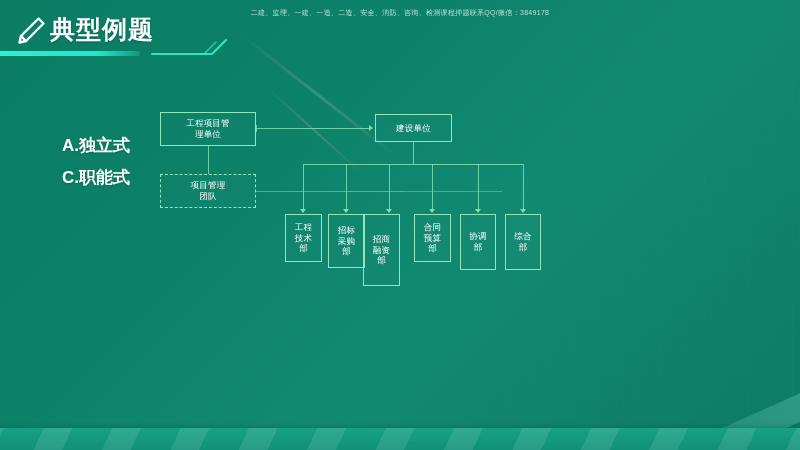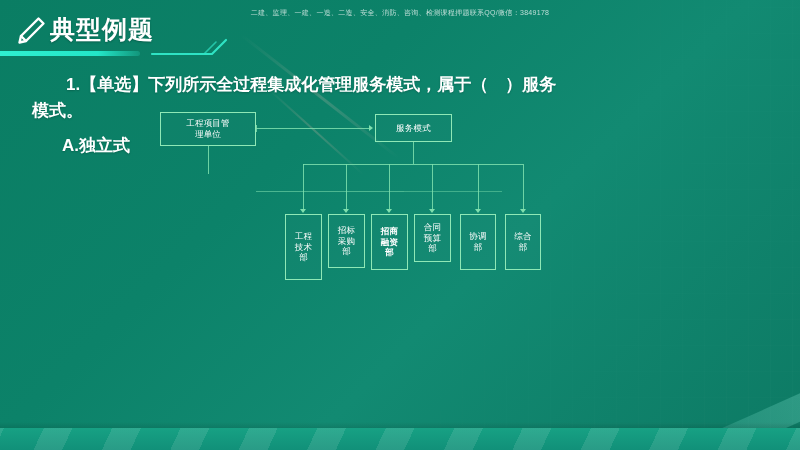--- a/index.html
+++ b/index.html
@@ -186,43 +186,46 @@
     <div class="header-underline"></div>
     <svg class="header-chev" viewBox="0 0 80 18">
       <path d="M2 16 L62 16 L76 2" fill="none" stroke="#2fe3c4" stroke-width="2.2" stroke-linecap="round"></path>
       <path d="M34 16 L54 16 L66 4" fill="none" stroke="#2fe3c4" stroke-width="1.6" stroke-linecap="round" opacity=".7"></path>
     </svg>
   </div>
 
   <div class="promo-top">二建、监理、一建、一造、二造、安全、消防、咨询、检测课程押题联系QQ/微信：3849178</div>
   <div class="promo-bottom">名师面授精华、内部内训、考点串讲、习题模考、考前三页纸、绝密押题联系QQ/微信：3849178</div>
 
-  <div class="q-stem">1.【单选】下列所示全过程集成化管理服务模式，属于（　）服务模式。</div>
 
   <div class="options">
     <div>A.独立式</div>
+    <div>C.职能式</div>
   </div>
 
 
   <div id="chart">
 
     <div class="node" style="left:0px;  top:2px;   width:96px; height:34px;">
       <span>工程项目管<br>理单位</span>
     </div>
     <div class="node" style="left:215px; top:4px;  width:77px; height:28px;">
-      <span>服务模式</span>
-    </div>
-
-    <div class="node" style="left:125px; top:104px; width:37px; height:66px;">
+      <span>建设单位</span>
+    </div>
+    <div class="node dashed" style="left:0px; top:64px; width:96px; height:34px;">
+      <span>项目管理<br>团队</span>
+    </div>
+
+    <div class="node" style="left:125px; top:104px; width:37px; height:48px;">
       <span>工程<br>技术<br>部</span>
     </div>
     <div class="node" style="left:168px; top:104px; width:37px; height:54px;">
       <span>招标<br>采购<br>部</span>
     </div>
-    <div class="node" style="left:211px; top:104px; width:37px; height:56px;font-weight:bold;">
+    <div class="node" style="left:203px; top:104px; width:37px; height:72px;">
       <span>招商<br>融资<br>部</span>
     </div>
     <div class="node" style="left:254px; top:104px; width:37px; height:48px;">
       <span>合同<br>预算<br>部</span>
     </div>
     <div class="node" style="left:300px; top:104px; width:36px; height:56px;">
       <span>协调<br>部</span>
     </div>
     <div class="node" style="left:345px; top:104px; width:36px; height:56px;">
       <span>综合<br>部</span>

